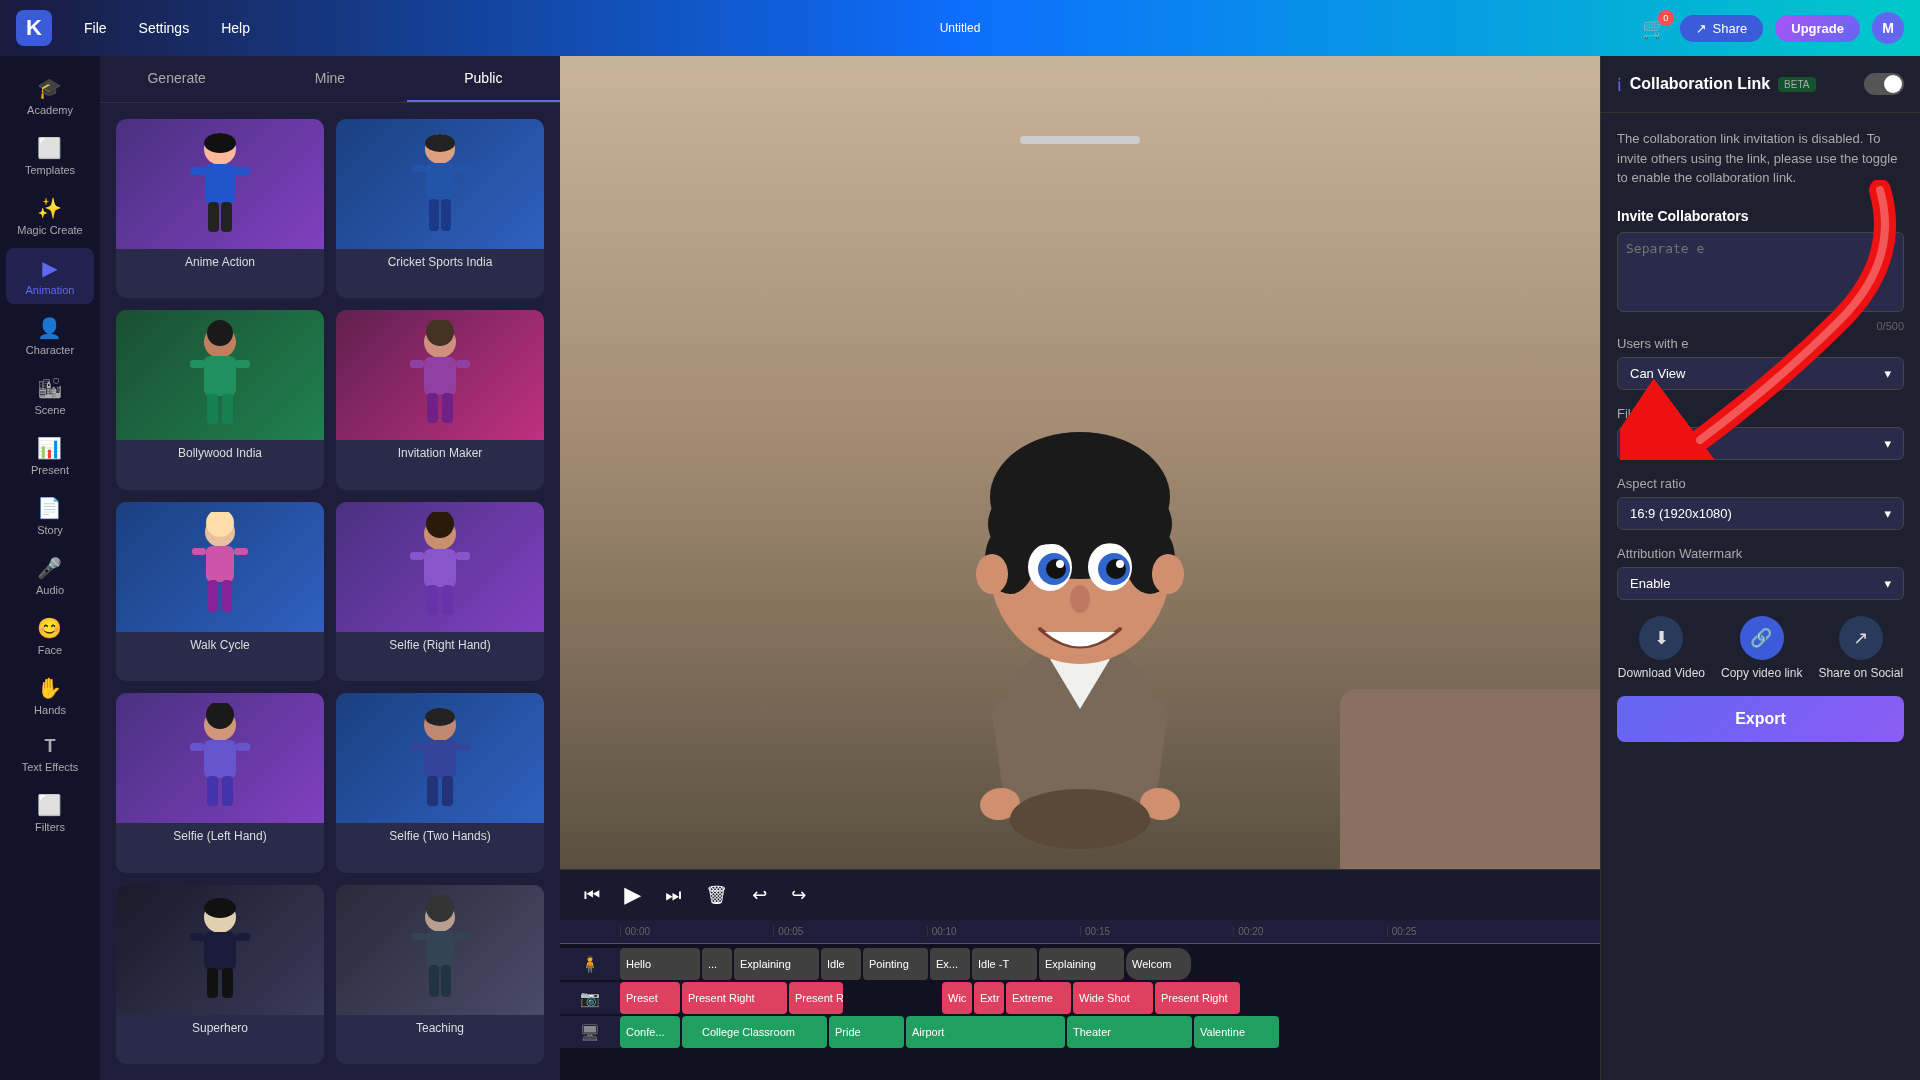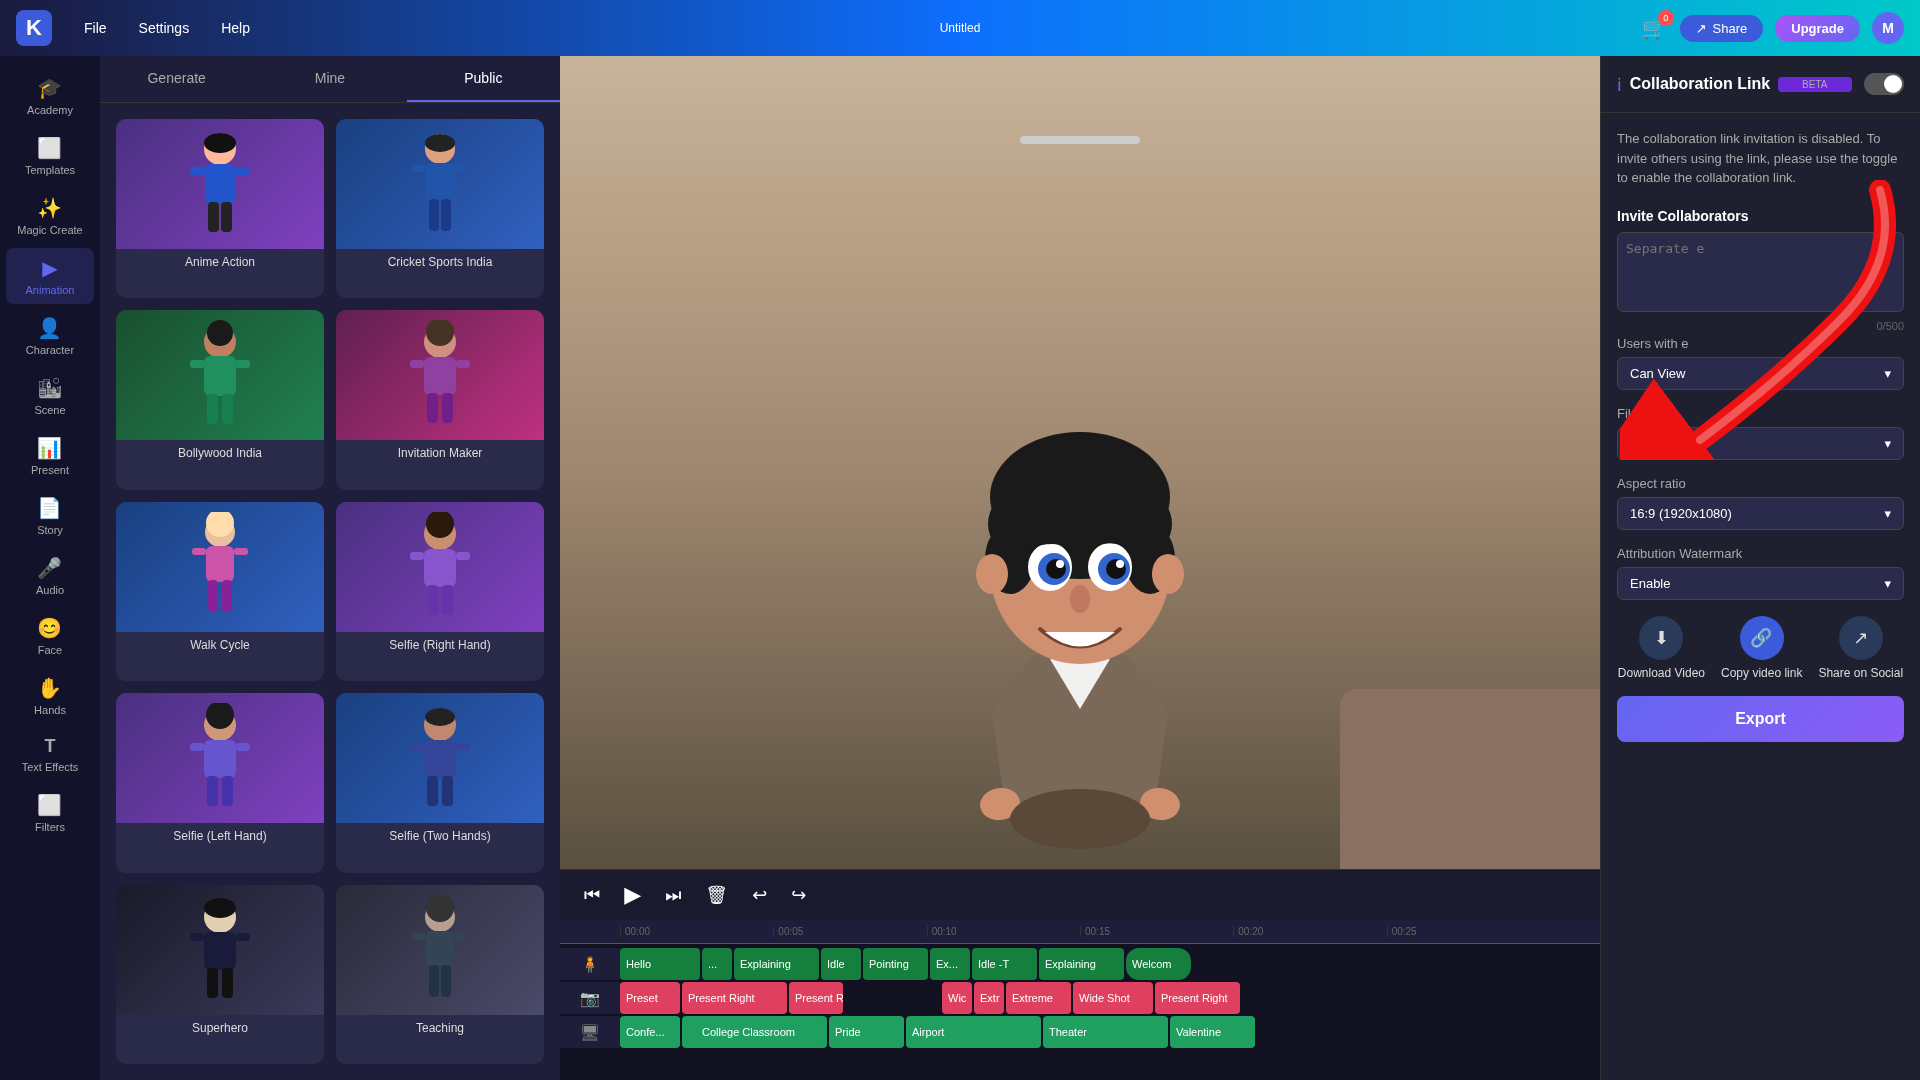--- a/index.html
+++ b/index.html
@@ -125,21 +125,21 @@
       border-bottom: 1px solid #0f766e;
       position: relative;
     }
     .ruler-marks { display: flex; flex: 1; }
     .ruler-mark { flex: 1; font-size: 10px; color: #666; border-left: 1px solid #333; padding-left: 4px; }
     .timeline-tracks { flex: 1; display: flex; flex-direction: column; gap: 2px; padding: 4px 0; }
     .timeline-track { height: 32px; display: flex; align-items: stretch; }
     .track-icon { width: 60px; display: flex; align-items: center; justify-content: center; color: #888; font-size: 16px; background: #1e1e3a; flex-shrink: 0; }
     .track-content { flex: 1; display: flex; align-items: stretch; gap: 2px; overflow: hidden; }
     .track-clip { height: 100%; border-radius: 4px; display: flex; align-items: center; padding: 0 6px; font-size: 11px; font-weight: 500; white-space: nowrap; overflow: hidden; }
-    .clip-blue { background: #15803d; color: #fff; }
+    .clip-blue { background: #404040; color: #fff; }
     .clip-red { background: #e04060; color: #fff; }
     .clip-green { background: #20a060; color: #fff; }
 
     
     .right-panel {
       width: 320px;
       background: #1e2030;
       border-left: 1px solid #333;
       display: flex;
       flex-direction: column;
@@ -147,21 +147,21 @@
       overflow-y: auto;
     }
     .collab-header {
       display: flex;
       align-items: center;
       gap: 8px;
       padding: 16px;
       border-bottom: 1px solid #333;
     }
     .collab-title { font-size: 16px; font-weight: 600; }
-    .beta-badge { background: #6d28d9; color: #aaa; font-size: 10px; padding: 2px 24px; border-radius: 4px; }
+    .beta-badge { background: #14532d; color: #aaa; font-size: 10px; padding: 2px 6px; border-radius: 4px; }
     .toggle-switch { margin-left: auto; width: 40px; height: 22px; background: #555; border-radius: 11px; position: relative; cursor: pointer; }
     .toggle-knob { width: 18px; height: 18px; background: #fff; border-radius: 50%; position: absolute; top: 2px; right: 2px; }
     .collab-body { padding: 16px; }
     .collab-desc { font-size: 13px; color: #aaa; line-height: 1.5; margin-bottom: 20px; }
     .section-label { font-size: 14px; font-weight: 600; margin-bottom: 8px; }
     .invite-textarea {
       width: 100%;
       height: 80px;
       background: #2a2a4a;
       border: 1px solid #444;
@@ -558,21 +558,21 @@
             <div class="track-clip clip-red" style="width:85px;">Present Right</div>
           </div>
         </div>
 
         <div class="timeline-track">
           <div class="track-icon">🖥</div>
           <div class="track-content">
             <div class="track-clip clip-green" style="width:60px;">Confe...</div>
             <div class="track-clip clip-green" style="width:145px;padding-left:20px;">College Classroom</div>
             <div class="track-clip clip-green" style="width:75px;">Pride</div>
-            <div class="track-clip clip-green" style="width:135px;">Airport</div>
+            <div class="track-clip clip-green" style="width:159px;">Airport</div>
             <div class="track-clip clip-green" style="width:125px;">Theater</div>
             <div class="track-clip clip-green" style="width:85px;">Valentine</div>
           </div>
         </div>
       </div>
     </div>
   </div>
 
   <div class="right-panel">
     <div class="collab-header">

